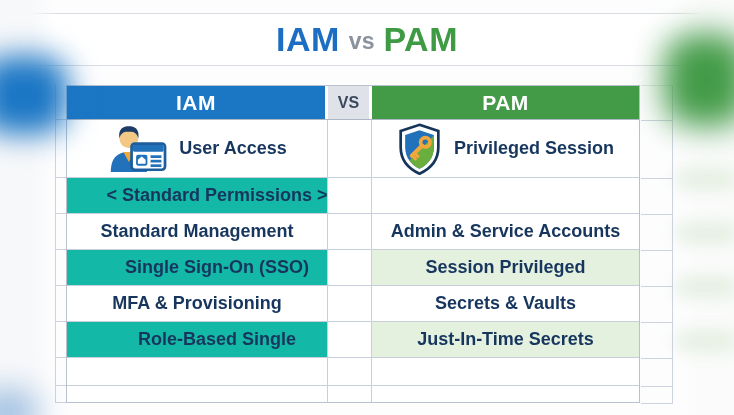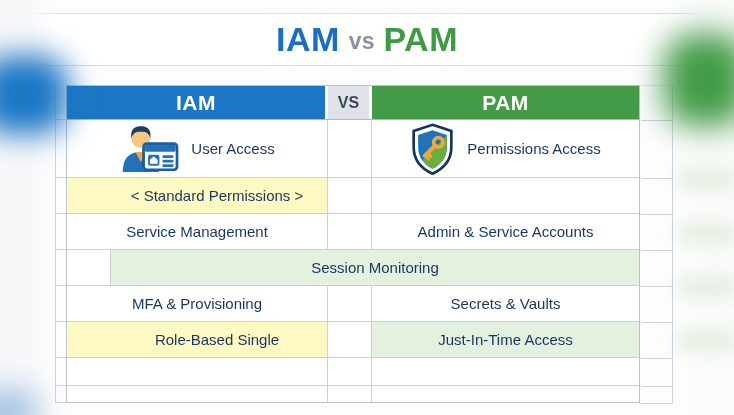--- a/index.html
+++ b/index.html
@@ -39,35 +39,35 @@
 
   
   .cmp-table{
     position:absolute; left:66px; top:85px; width:574px; z-index:5;
     background:#ffffff; border:1px solid #b9c1cf; box-sizing:border-box;
   }
   .tr{display:flex; border-bottom:1px solid #c9cfda; box-sizing:border-box; background:#fff;}
   .tr:last-child{border-bottom:none;}
   .td{
     box-sizing:border-box; display:flex; align-items:center; justify-content:center;
-    color:#17365e; font-size:15px; font-weight:400; white-space:nowrap;
+    color:#17365e; font-size:18px; font-weight:700; white-space:nowrap;
   }
   .c-iam{width:261px; border-right:1px solid #c9cfda;}
   .c-vs{width:44px; border-right:1px solid #c9cfda;}
   .c-pam{flex:1;}
   .h-head{height:34px;}
   .h-icons{height:58px;}
   .h-std{height:36px;}
   .h-sm{height:28px;}
   .h-xs{height:16px;}
   .tr.head{border-bottom:1px solid #aeb6c4;}
   .tr.head .c-iam{background:#1b76c4; color:#ffffff; font-size:21px; font-weight:bold; border-right:3px solid #ffffff; letter-spacing:.5px;}
   .tr.head .c-vs{background:#dfe3e9; color:#3c485c; font-size:16px; font-weight:bold; border-right:3px solid #ffffff;}
   .tr.head .c-pam{background:#439b48; color:#ffffff; font-size:21px; font-weight:bold; letter-spacing:.5px;}
-  .tr.shade .c-iam{background:#fef9c3;padding-left:40px;}
+  .tr.shade .c-iam{background:#14b8a6;padding-left:40px;}
   .tr.shade .c-pam{background:#e5f1df;}
   .cell-icon{display:inline-flex; margin-right:12px; flex:none;}
 
   
   .haze-left{
     position:absolute; left:0; top:0; width:56px; height:415px; z-index:6; pointer-events:none;
     background:linear-gradient(to right, rgba(247,248,250,.97) 55%, rgba(247,248,250,0));
   }
   .haze-right{
     position:absolute; right:0; top:0; width:58px; height:415px; z-index:6; pointer-events:none;
@@ -131,50 +131,51 @@
             <path d="M25 8 L41 13.5 L41 27 C41 39 34 46.5 25 51 C16 46.5 9 39 9 27 L9 13.5 Z" fill="#2172ba"></path>
             <path d="M41 14 L41 27 C41 39 34 46.5 25 51 C20.5 48.7 16.6 45.6 13.8 41.7 Z" fill="#6aae3d"></path>
             <g fill="none" stroke="#f0a73c" stroke-linecap="round">
               <circle cx="31.5" cy="21.5" r="5.2" stroke-width="4.2"></circle>
               <path d="M27.8 25.2 L16.5 36.5" stroke-width="4.6"></path>
               <path d="M19.5 33.5 L23.2 37.2" stroke-width="3.4"></path>
               <path d="M16.8 36.2 L20.5 40" stroke-width="3.4"></path>
             </g>
           </svg>
         </span>
-        <span>Permissions Access</span>
+        <span>Privileged Session</span>
       </div>
     </div>
 
     <div class="tr shade h-std">
       <div class="td c-iam">&lt; Standard Permissions &gt;</div>
       <div class="td c-vs"></div>
     </div>
 
     <div class="tr h-std">
-      <div class="td c-iam">Service Management</div>
+      <div class="td c-iam">Standard Management</div>
       <div class="td c-vs"></div>
       <div class="td c-pam">Admin &amp; Service Accounts</div>
     </div>
 
     <div class="tr shade h-std">
+      <div class="td c-iam">Single Sign-On (SSO)</div>
       <div class="td c-vs"></div>
-      <div class="td c-pam">Session Monitoring</div>
+      <div class="td c-pam">Session Privileged</div>
     </div>
 
     <div class="tr h-std">
       <div class="td c-iam">MFA &amp; Provisioning</div>
       <div class="td c-vs"></div>
       <div class="td c-pam">Secrets &amp; Vaults</div>
     </div>
 
     <div class="tr shade h-std">
       <div class="td c-iam">Role-Based Single</div>
       <div class="td c-vs"></div>
-      <div class="td c-pam">Just-In-Time Access</div>
+      <div class="td c-pam">Just-In-Time Secrets</div>
     </div>
 
     <div class="tr h-sm">
       <div class="td c-iam"></div>
       <div class="td c-vs"></div>
       <div class="td c-pam"></div>
     </div>
 
     <div class="tr h-xs">
       <div class="td c-iam"></div>

